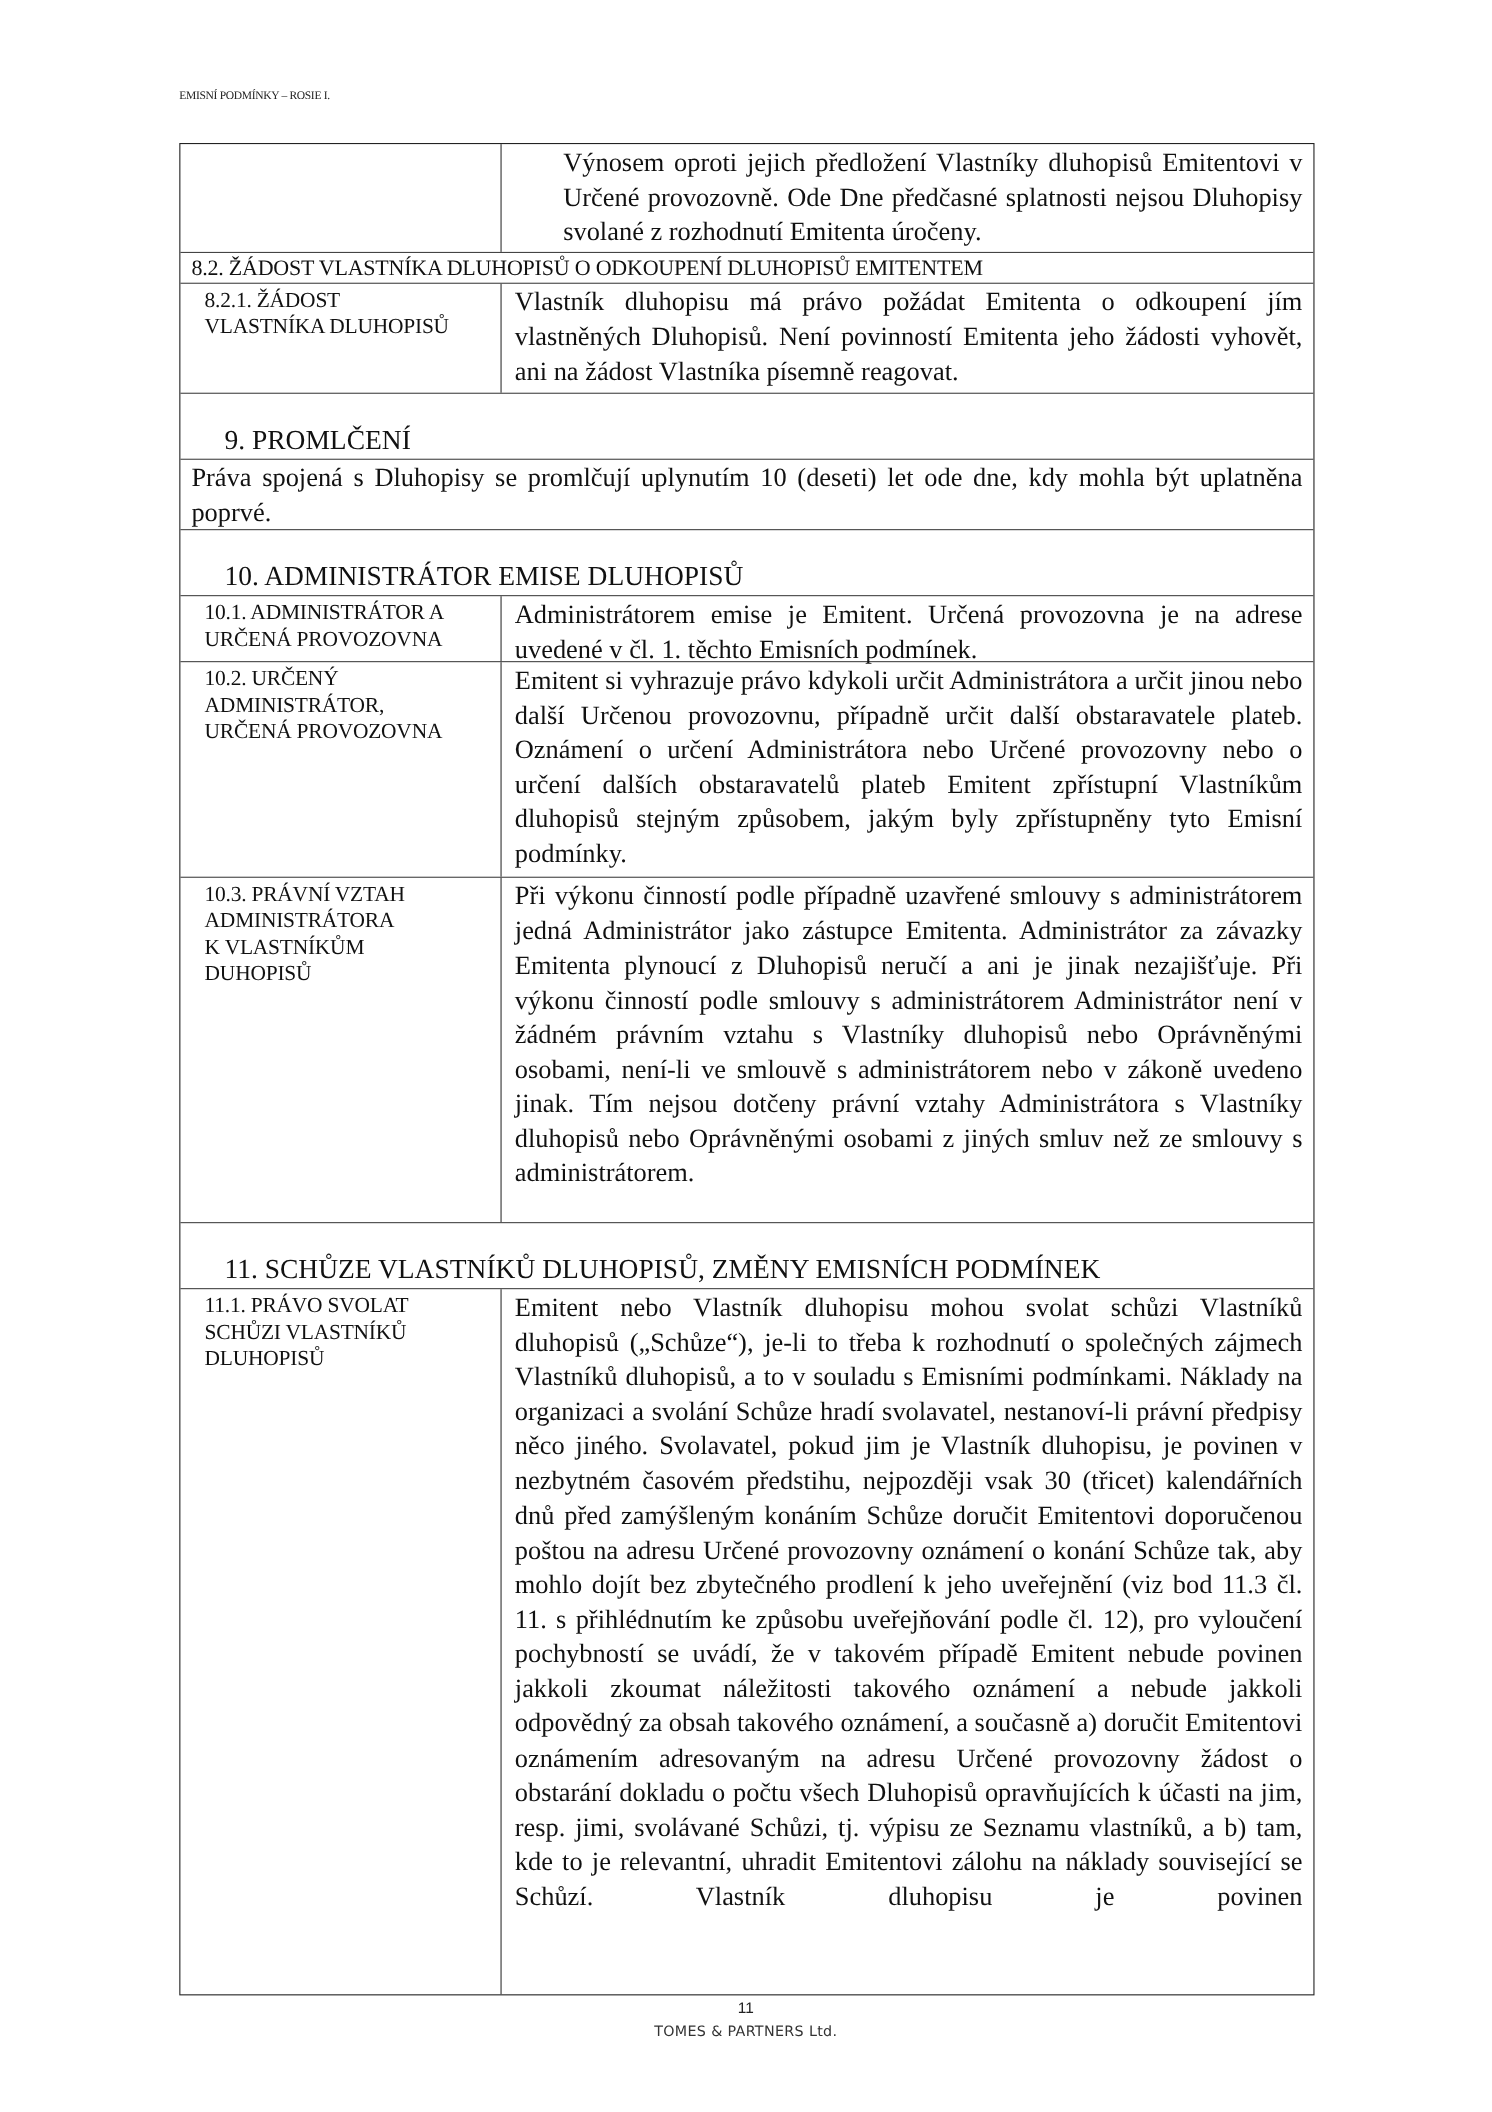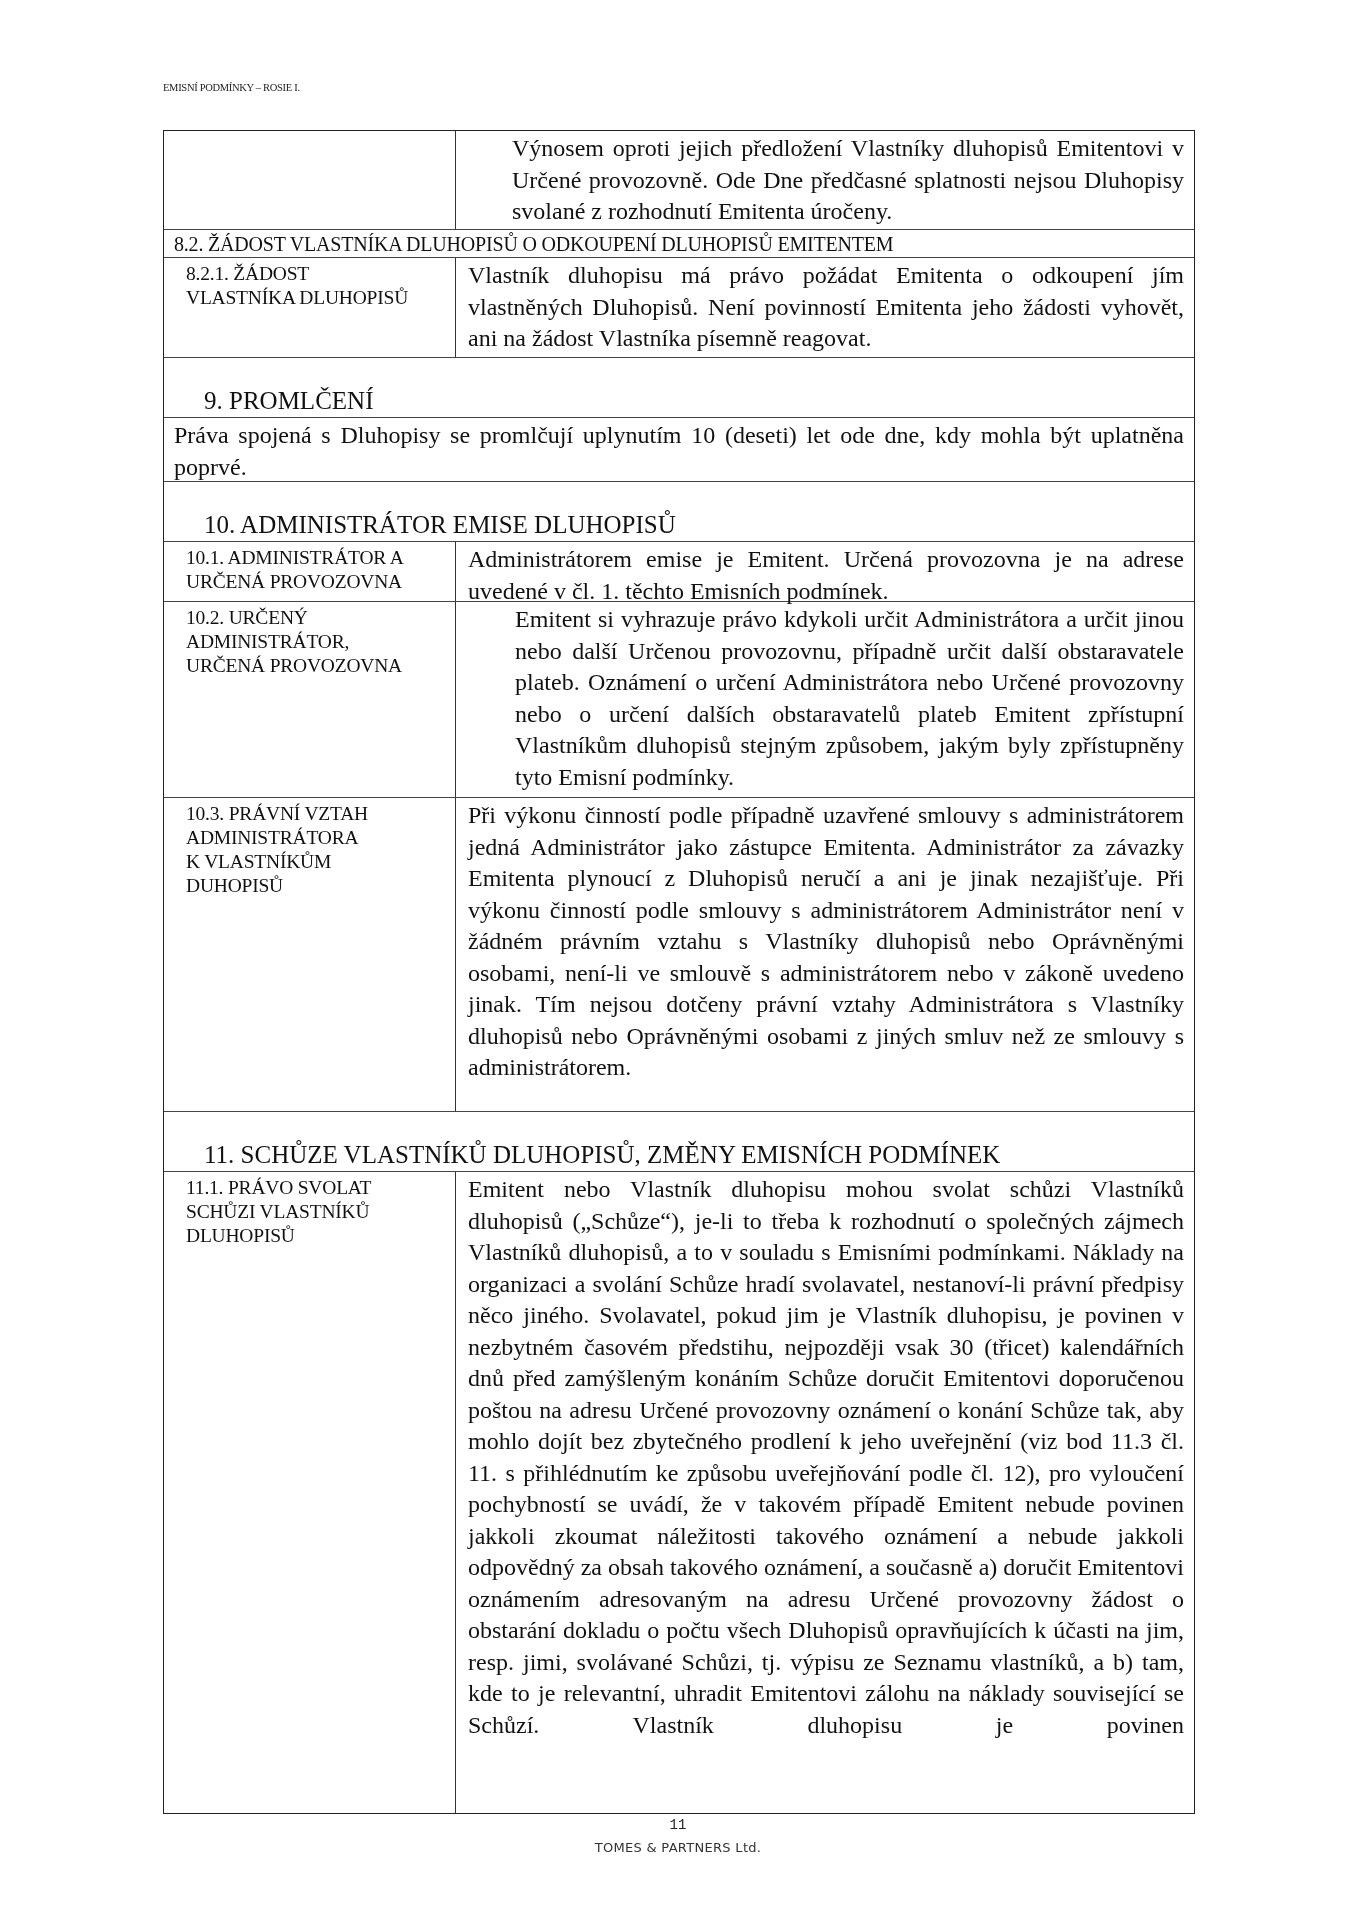--- a/index.html
+++ b/index.html
@@ -79,21 +79,21 @@
       line-height: 30px;
       box-sizing: border-box;
     }
     .left-line { display: block; margin-left: 12px; }
     .page-number {
       position: absolute;
       left: 0;
       width: 1356px;
       top: 1817px;
       text-align: center;
-      font-family: Liberation Mono, monospace;
+      font-family: Liberation Sans, sans-serif;
       font-size: 14px;
       color: #222;
     }
     .footer-company {
       position: absolute;
       left: 0;
       width: 1356px;
       top: 1840px;
       text-align: center;
       font-family: "DejaVu Sans", "Liberation Sans", sans-serif;
@@ -139,21 +139,21 @@
   </div>
 
   <div class="row" style="height:60px;">
     <div class="cell-left">
       <span class="left-line">10.1. ADMINISTRÁTOR A</span>
       <span class="left-line">URČENÁ PROVOZOVNA</span>
     </div>
     <div class="cell-right">Administrátorem emise je Emitent. Určená provozovna je na adrese uvedené v čl. 1. těchto Emisních podmínek.</div>
   </div>
 
-  <div class="row" style="height:196px;gap:47px;">
+  <div class="row" style="height:196px;">
     <div class="cell-left">
       <span class="left-line">10.2. URČENÝ</span>
       <span class="left-line">ADMINISTRÁTOR,</span>
       <span class="left-line">URČENÁ PROVOZOVNA</span>
     </div>
     <div class="cell-right">Emitent si vyhrazuje právo kdykoli určit Administrátora a určit jinou nebo další Určenou provozovnu, případně určit další obstaravatele plateb. Oznámení o určení Administrátora nebo Určené provozovny nebo o určení dalších obstaravatelů plateb Emitent zpřístupní Vlastníkům dluhopisů stejným způsobem, jakým byly zpřístupněny tyto Emisní podmínky.</div>
   </div>
 
   <div class="row" style="height:314px;justify-content:center;">
     <div class="cell-left">

